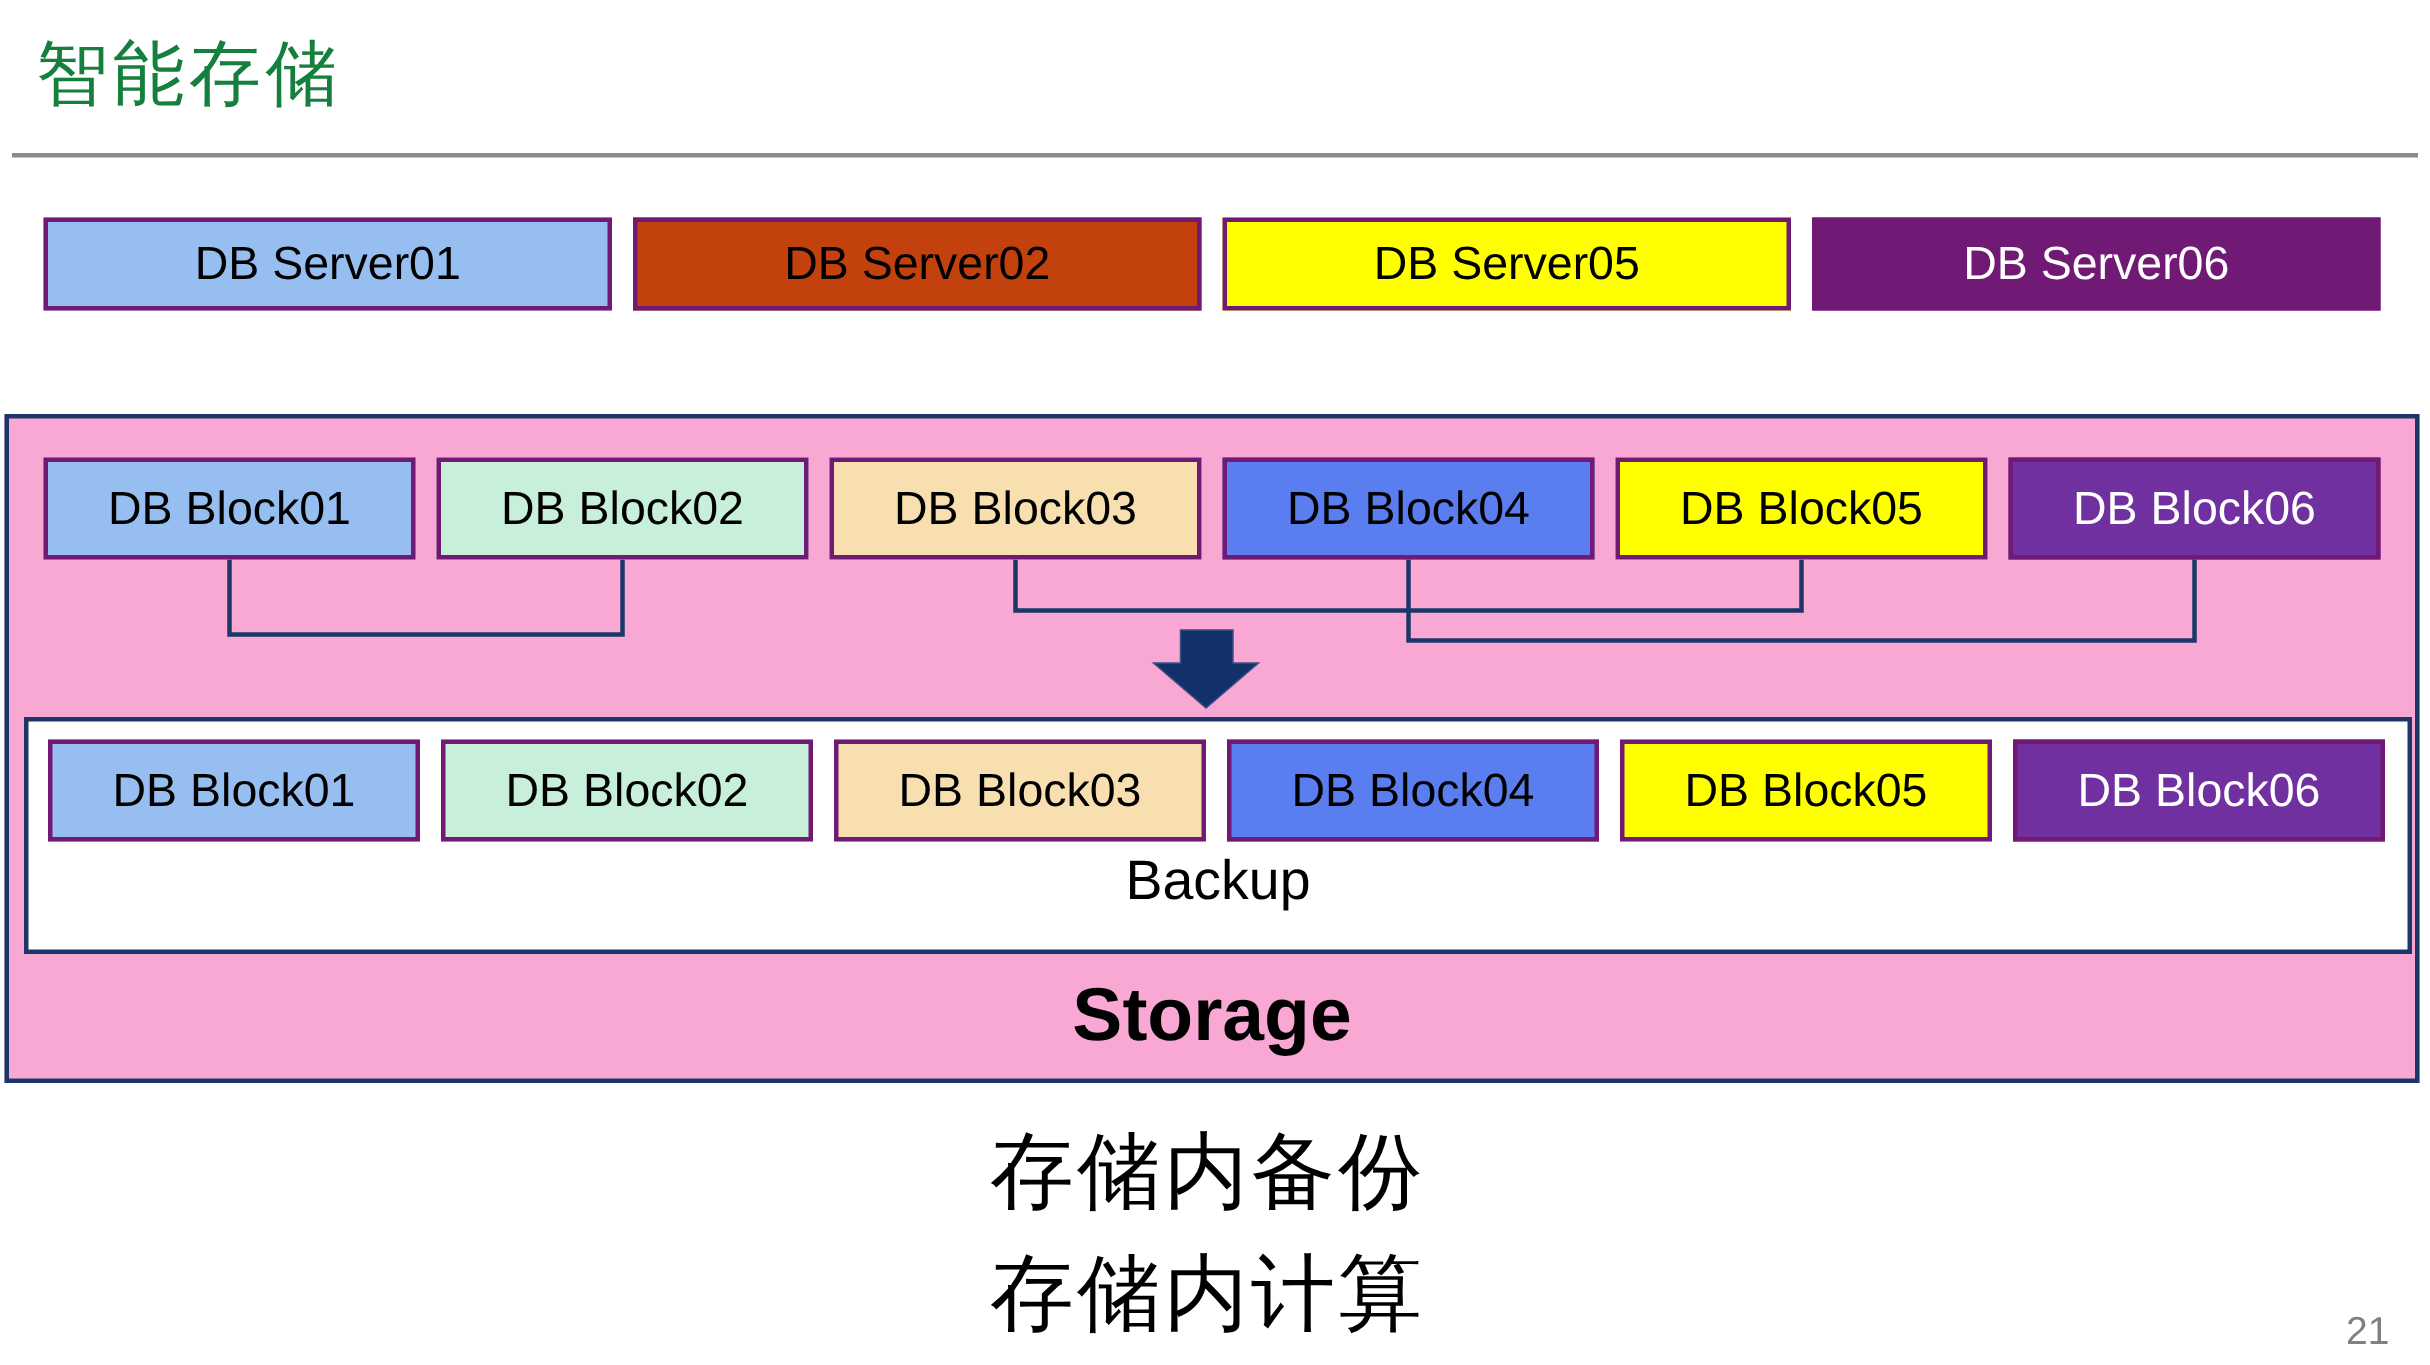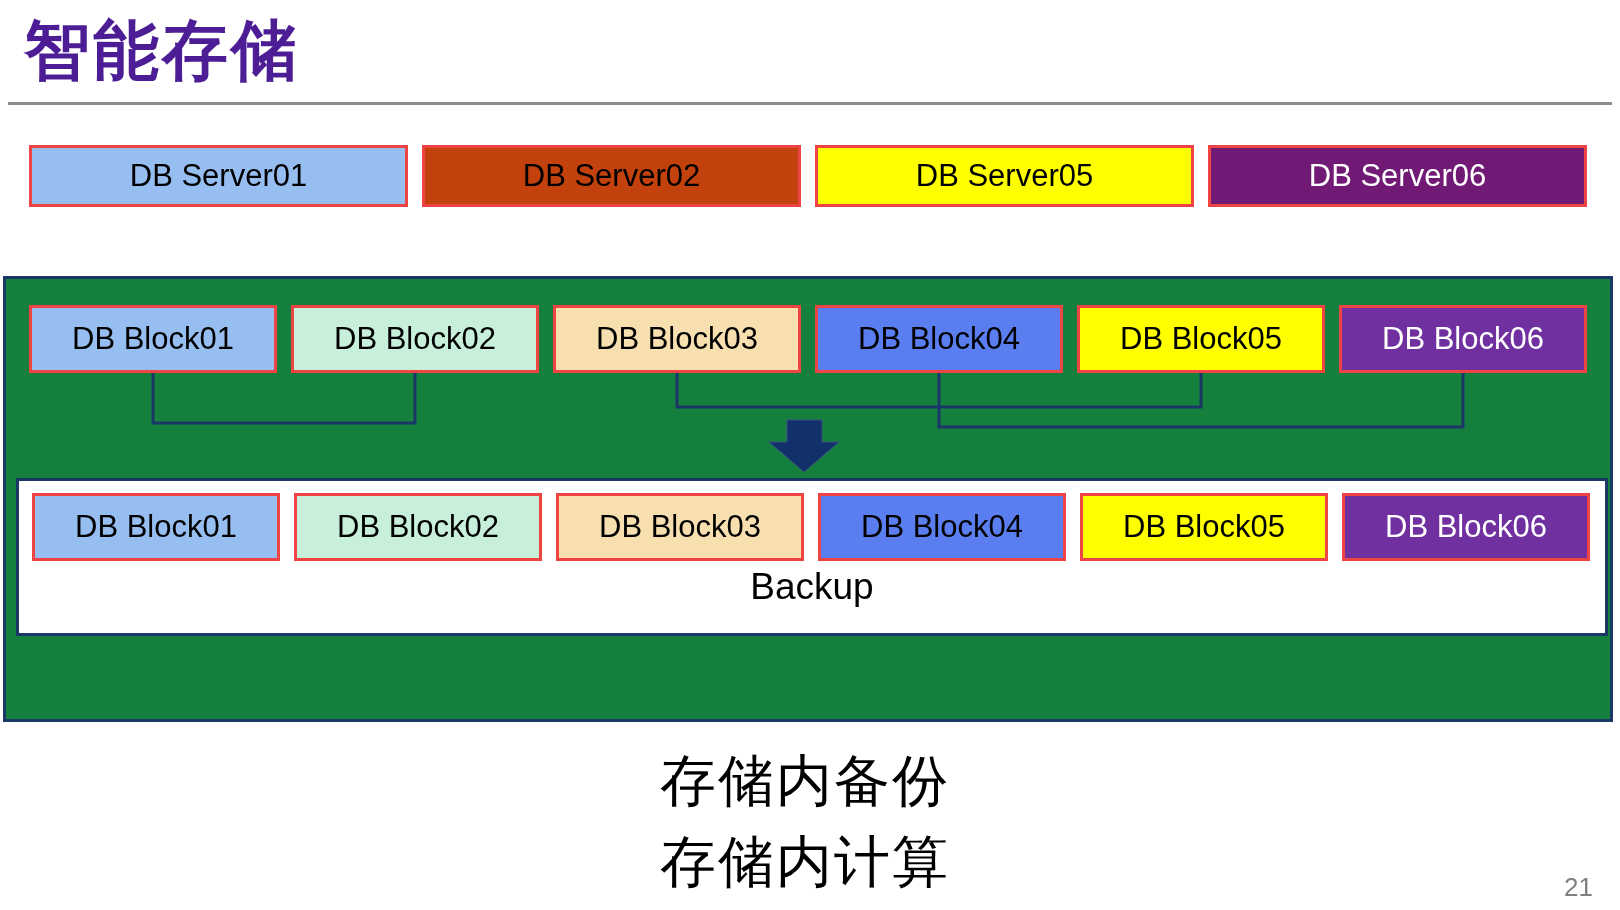--- a/index.html
+++ b/index.html
@@ -3,41 +3,41 @@
 <meta charset="utf-8">
 <style>
   html,body { margin:0; padding:0; }
   body {
     width:1620px; height:910px; position:relative; overflow:hidden;
     background:#ffffff;
     font-family:"Liberation Sans","DejaVu Sans",sans-serif;
   }
   .slide-title {
     position:absolute; left:24px; top:0px;
-    font-size:66px; font-weight:bold; color:#4c1d95; letter-spacing:3px;
+    font-size:48px; font-weight:normal; color:#15803d; letter-spacing:3px;
     line-height:100px;
   }
   .title-rule {
     position:absolute; left:8px; top:102px; width:1604px; height:3px;
     background:#8C8C8C;
   }
   .server-row {
     position:absolute; left:29px; top:145px; width:1558px;
     display:flex; gap:14px;
   }
   .box {
     flex:1; display:flex; align-items:center; justify-content:center;
     font-size:31px; color:#000;
-    border:3px solid #ef4444; box-sizing:border-box;
+    border:3px solid #701a75; box-sizing:border-box;
     white-space:nowrap;
   }
   .server-row .box { height:62px; }
   .storage-container {
     position:absolute; left:3px; top:276px; width:1610px; height:446px;
-    background:#15803d; border:3px solid #1B3768; box-sizing:border-box;
+    background:#f9a8d4; border:3px solid #1B3768; box-sizing:border-box;
   }
   .block-row-top {
     position:absolute; left:23px; top:26px; width:1558px;
     display:flex; gap:14px;
   }
   .block-row-top .box { height:68px; }
   .connector-layer {
     position:absolute; left:0; top:0; width:1604px; height:440px;
     pointer-events:none;
   }
@@ -106,20 +106,21 @@
       <div class="box" style="background: rgb(150, 190, 240); color: rgb(0, 0, 0);">DB Block01</div>
       <div class="box" style="background: rgb(199, 239, 217); color: rgb(0, 0, 0);">DB Block02</div>
       <div class="box" style="background: rgb(247, 223, 176); color: rgb(0, 0, 0);">DB Block03</div>
       <div class="box" style="background: rgb(90, 126, 240); color: rgb(0, 0, 0);">DB Block04</div>
       <div class="box" style="background: rgb(255, 255, 0); color: rgb(0, 0, 0);">DB Block05</div>
       <div class="box" style="background: rgb(112, 48, 160); color: rgb(255, 255, 255);">DB Block06</div>
     </div>
     <div class="backup-label">Backup</div>
   </div>
 
+  <div class="storage-label">Storage</div>
 </div>
 
 <div class="footer-notes">
   <div>存储内备份</div>
   <div>存储内计算</div>
 </div>
 
 <div class="page-number">21</div>
 
 </body></html>

